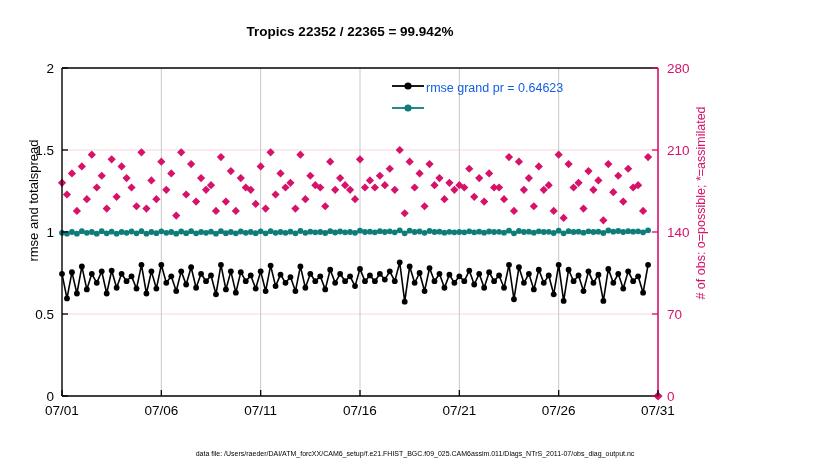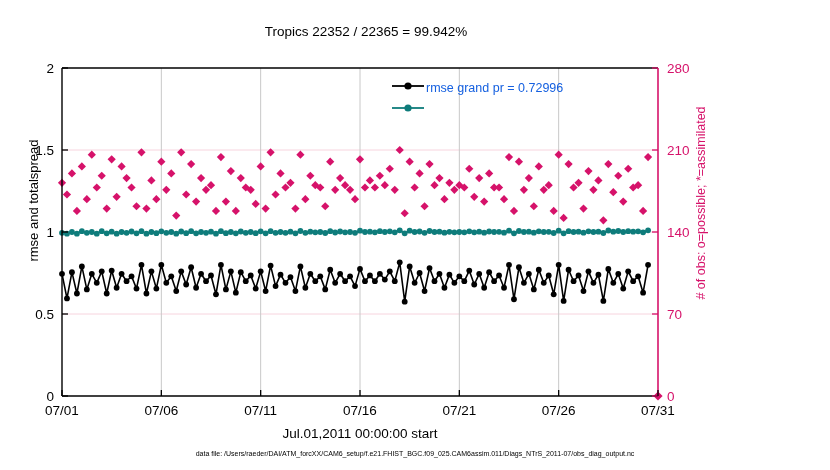--- a/index.html
+++ b/index.html
@@ -1,21 +1,21 @@
 <!DOCTYPE html>
 <html><head>
 <meta charset="utf-8">
 <style>
   html,body{margin:0;padding:0;background:#ffffff;}
   body{width:830px;height:470px;overflow:hidden;
        font-family:"Liberation Sans","DejaVu Sans",sans-serif;}
   #root{position:relative;width:830px;height:470px;}
 
   .ttl{position:absolute;left:0;width:700px;text-align:center;
-       font-weight:normal;font-size:13.5px;color:#000;letter-spacing:0px;margin-left:16px;}
+       font-weight:bold;font-size:13.5px;color:#000;letter-spacing:0px;}
   #title1{top:24px;}
   #title2{top:44px;}
 
   svg{position:absolute;left:0;top:0;}
 
   .axlbl{position:absolute;font-size:13px;color:#000;}
   #ylabel{left:-62px;top:193px;width:190px;text-align:center;
           transform:rotate(-90deg);transform-origin:center center;}
   #y2label{left:586px;top:196px;width:230px;text-align:center;
            transform:rotate(-90deg);transform-origin:center center;
@@ -444,18 +444,17 @@
       <line x1="658" x2="658" y1="396" y2="390" stroke="#000" stroke-width="1.3"></line>
       <text x="658" y="415" text-anchor="middle" font-size="13.5" font-family="&quot;Liberation Sans&quot;,sans-serif" fill="#000">07/31</text>
       <line x1="392" x2="424" y1="86" y2="86" stroke="#000000" stroke-width="1.8"></line>
       <circle cx="408" cy="86" r="3.6" fill="#000000"></circle>
       <line x1="392" x2="424" y1="108" y2="108" stroke="#0e7c7b" stroke-width="1.8"></line>
       <circle cx="408" cy="108" r="3.6" fill="#0e7c7b"></circle>
     </svg>
 
   <div class="axlbl" id="ylabel">rmse and totalspread</div>
   <div class="axlbl" id="y2label"># of obs: o=possible; *=assimilated</div>
-  <div class="axlbl" id="xlabel">Jul.01,2011 00:00:00 start</div>
-
-  <div class="legtxt" id="leg1">rmse grand pr = 0.72996</div>
+
+  <div class="legtxt" id="leg1">rmse grand pr = 0.64623</div>
 
   <div id="footer">data file: /Users/raeder/DAI/ATM_forcXX/CAM6_setup/f.e21.FHIST_BGC.f09_025.CAM6assim.011/Diags_NTrS_2011-07/obs_diag_output.nc</div>
 </div>
 
 </body></html>

